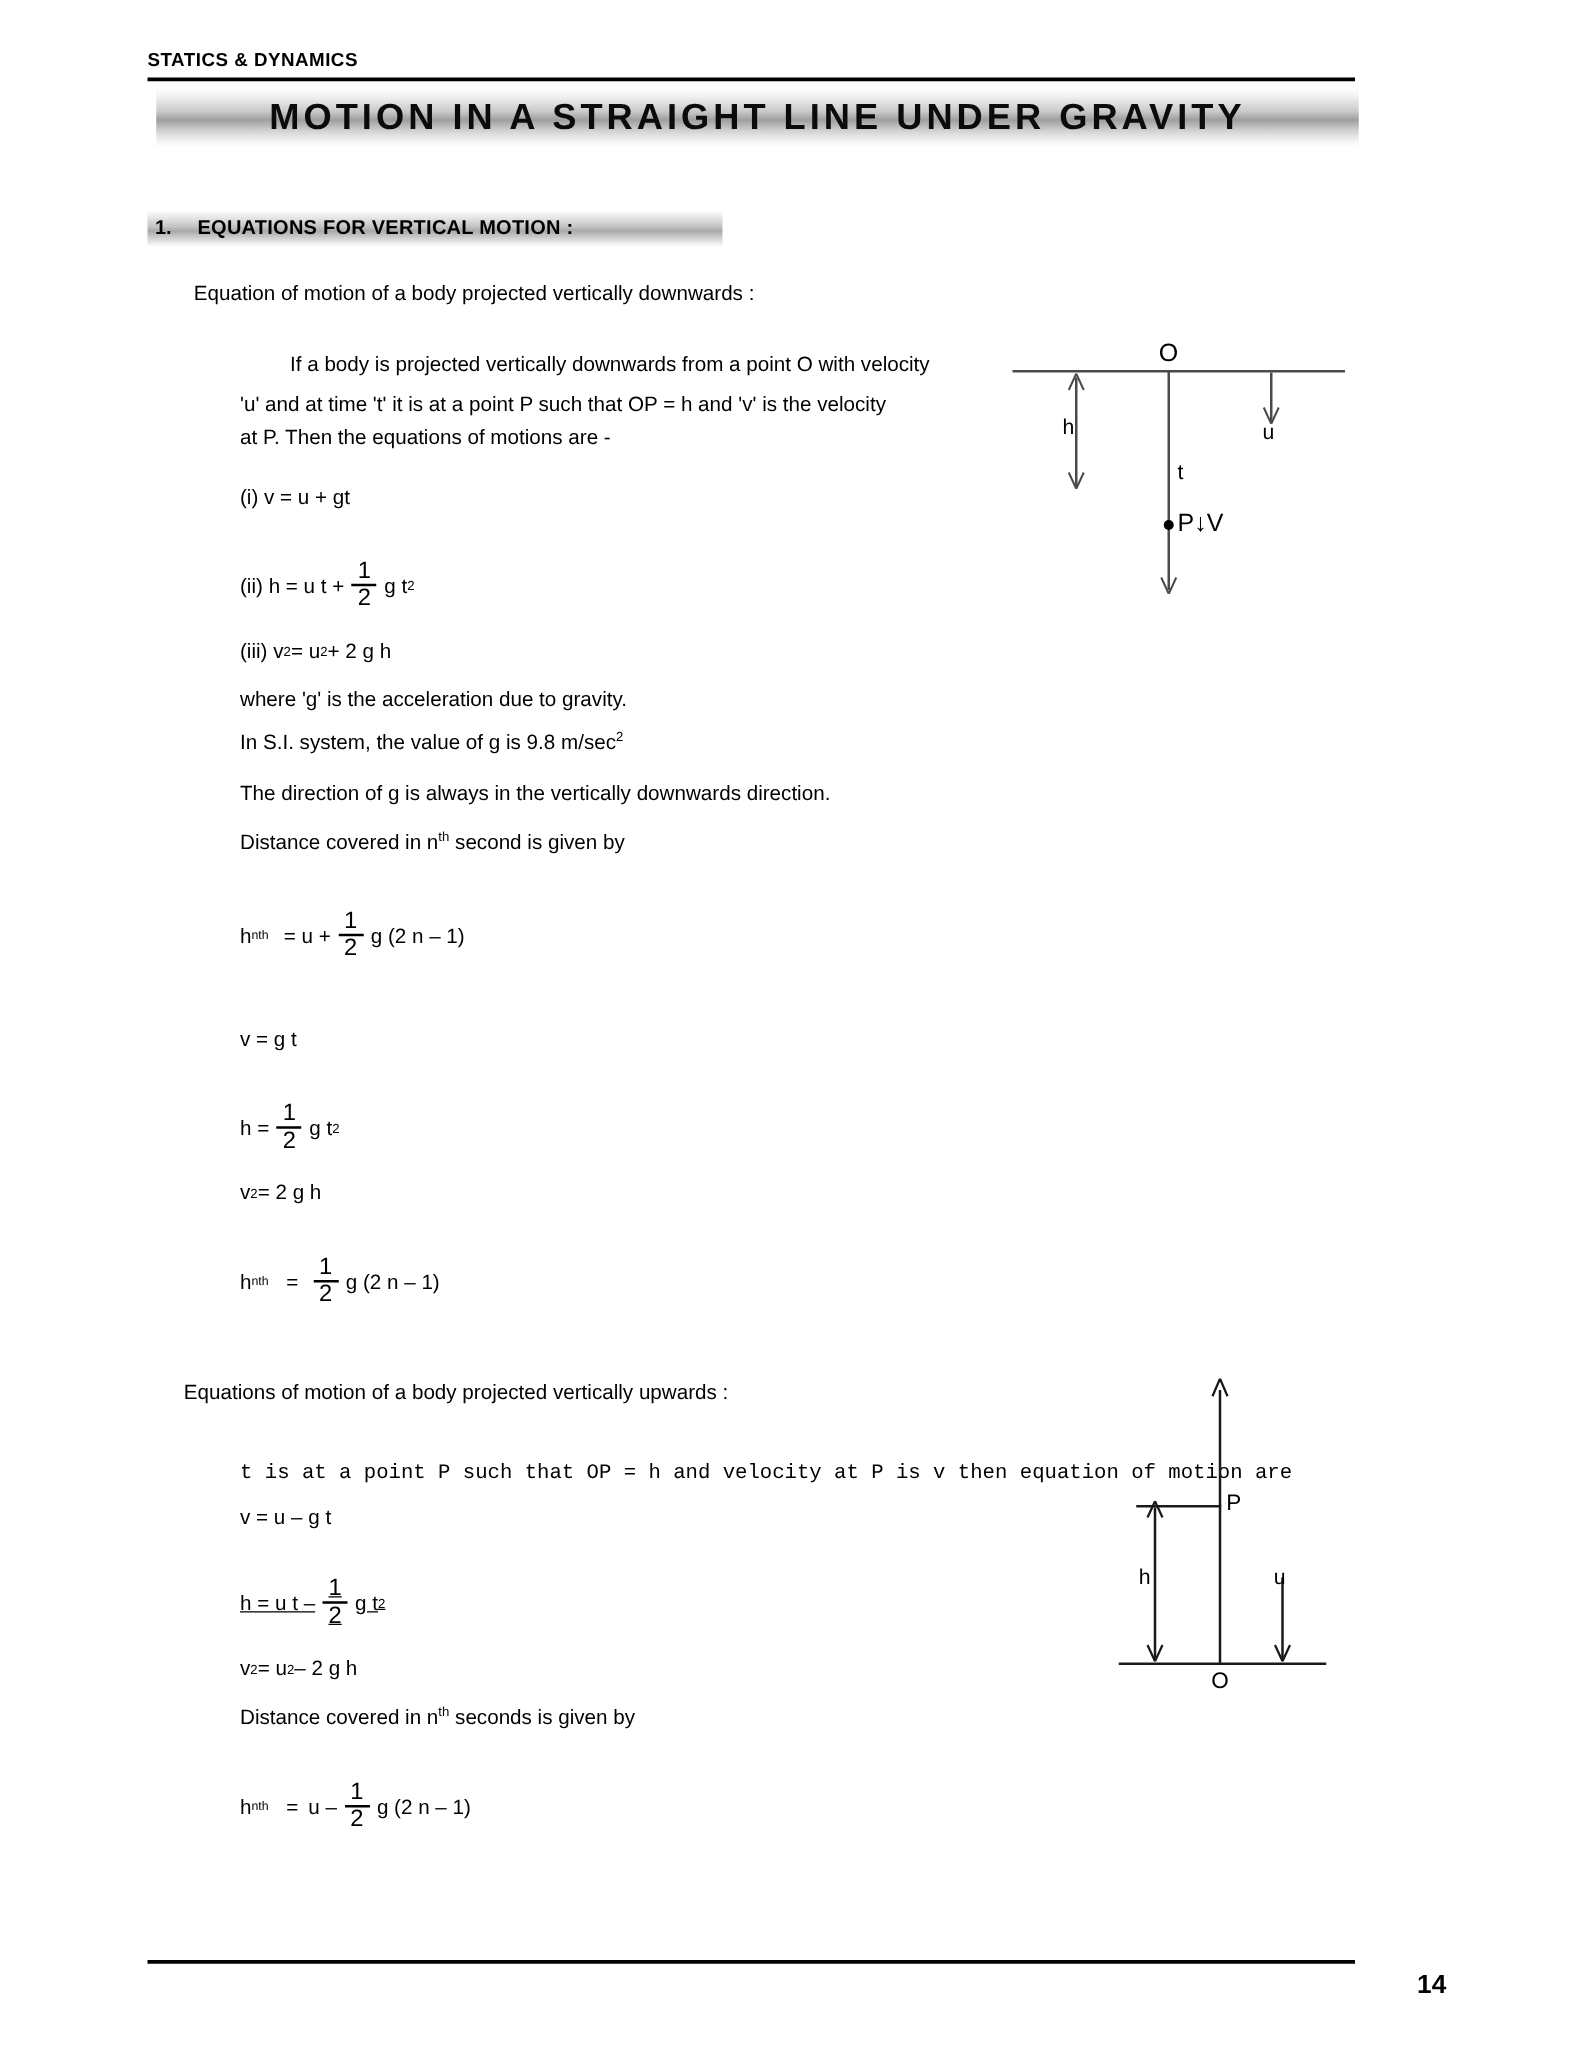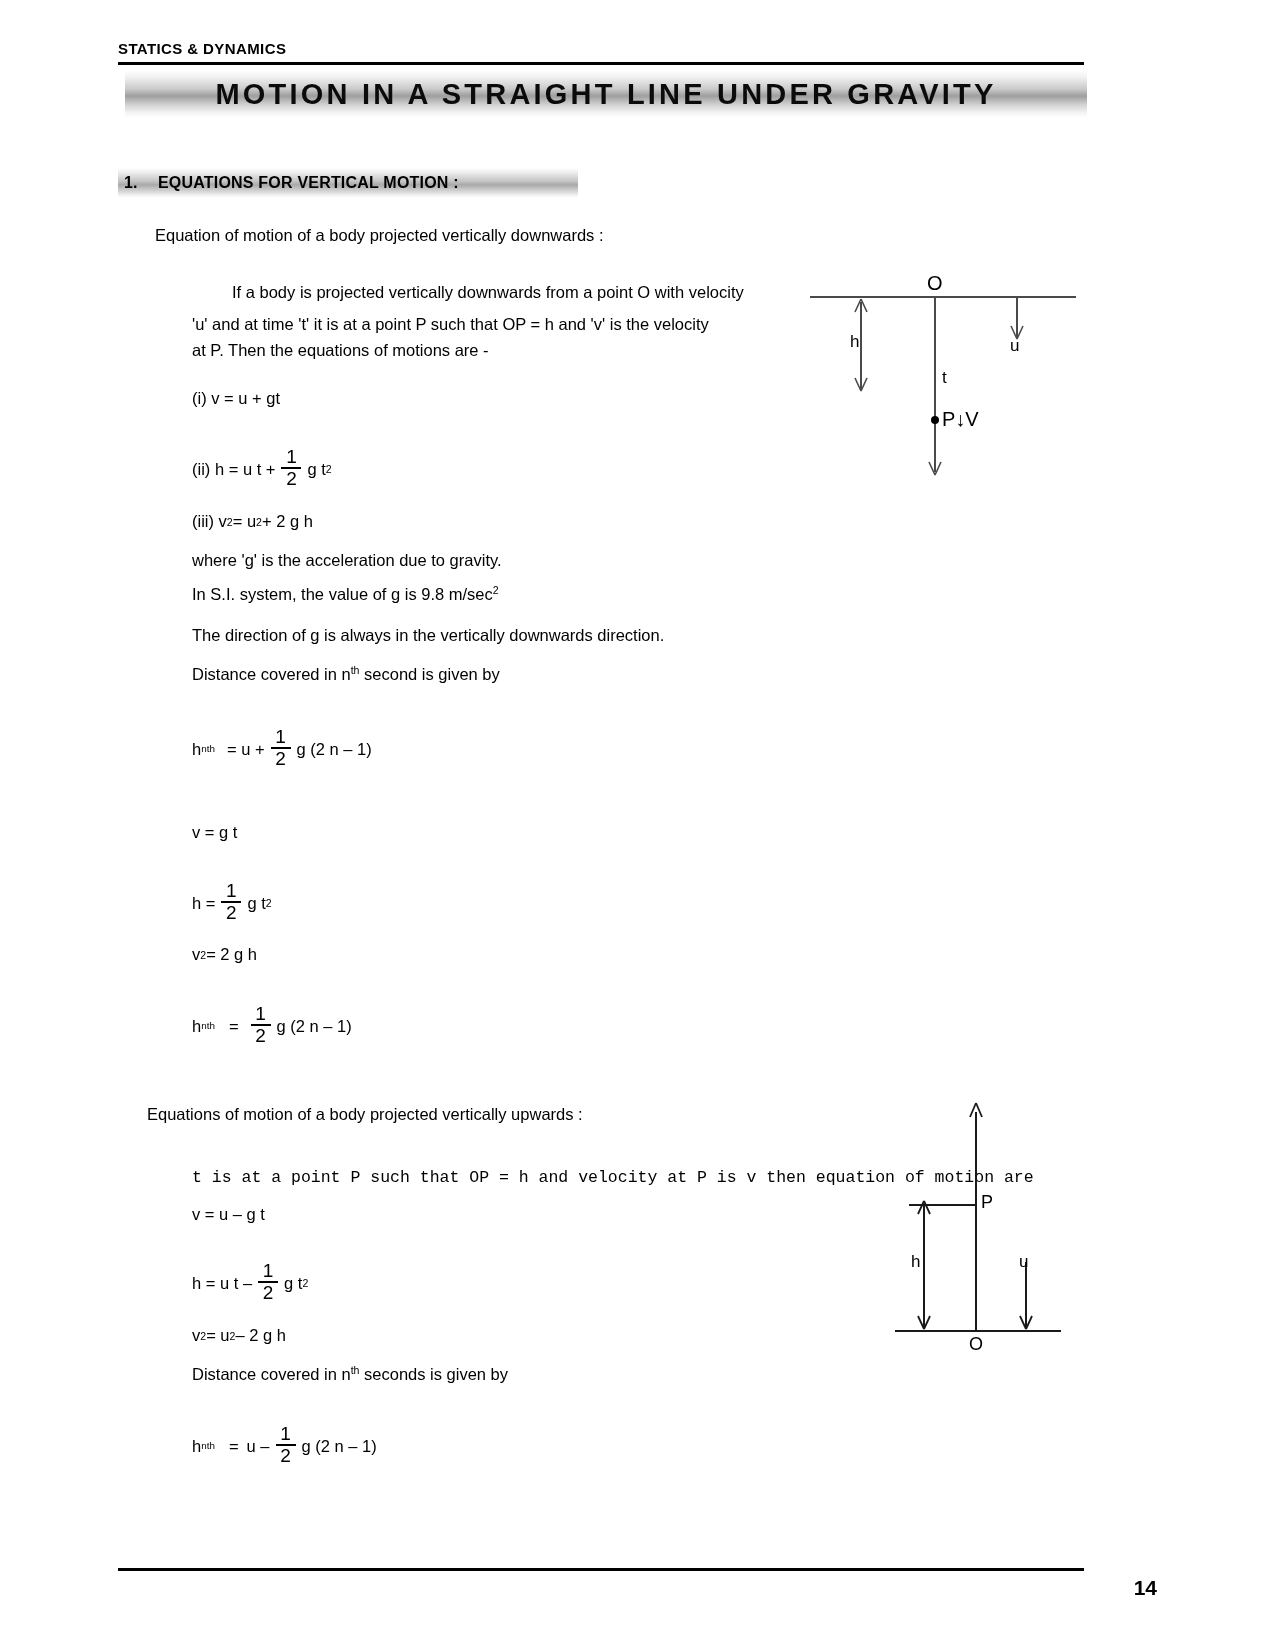--- a/index.html
+++ b/index.html
@@ -303,21 +303,21 @@
     <div class="dot" style="left:121px; top:136px;"></div>
     <div class="lbl" style="left:132px; top:128px; font-size:20px;">P↓V</div>
   </div>
 
   <div class="sub-head" style="left:147px; top:1105px;">Equations of motion of a body projected vertically upwards :</div>
 
   <div class="para" style="left:192px; top:1168px;font-family:Liberation Mono, monospace;">t is at a point P such that OP = h and velocity at P is v then equation of motion are</div>
 
   <div class="eq" style="left:192px; top:1205px;text-align:center;">v = u – g t</div>
 
-  <div class="eq" style="left:192px; top:1262px;">
+  <div class="eq" style="left:192px; top:1262px;text-decoration:underline;">
     <span>h = u t –</span>
     <span class="frac">
       <span class="num">1</span>
       <span class="bar"></span>
       <span class="den">2</span>
     </span>
     <span>g t</span>
       <sup class="sp">2</sup>
   </div>
 

